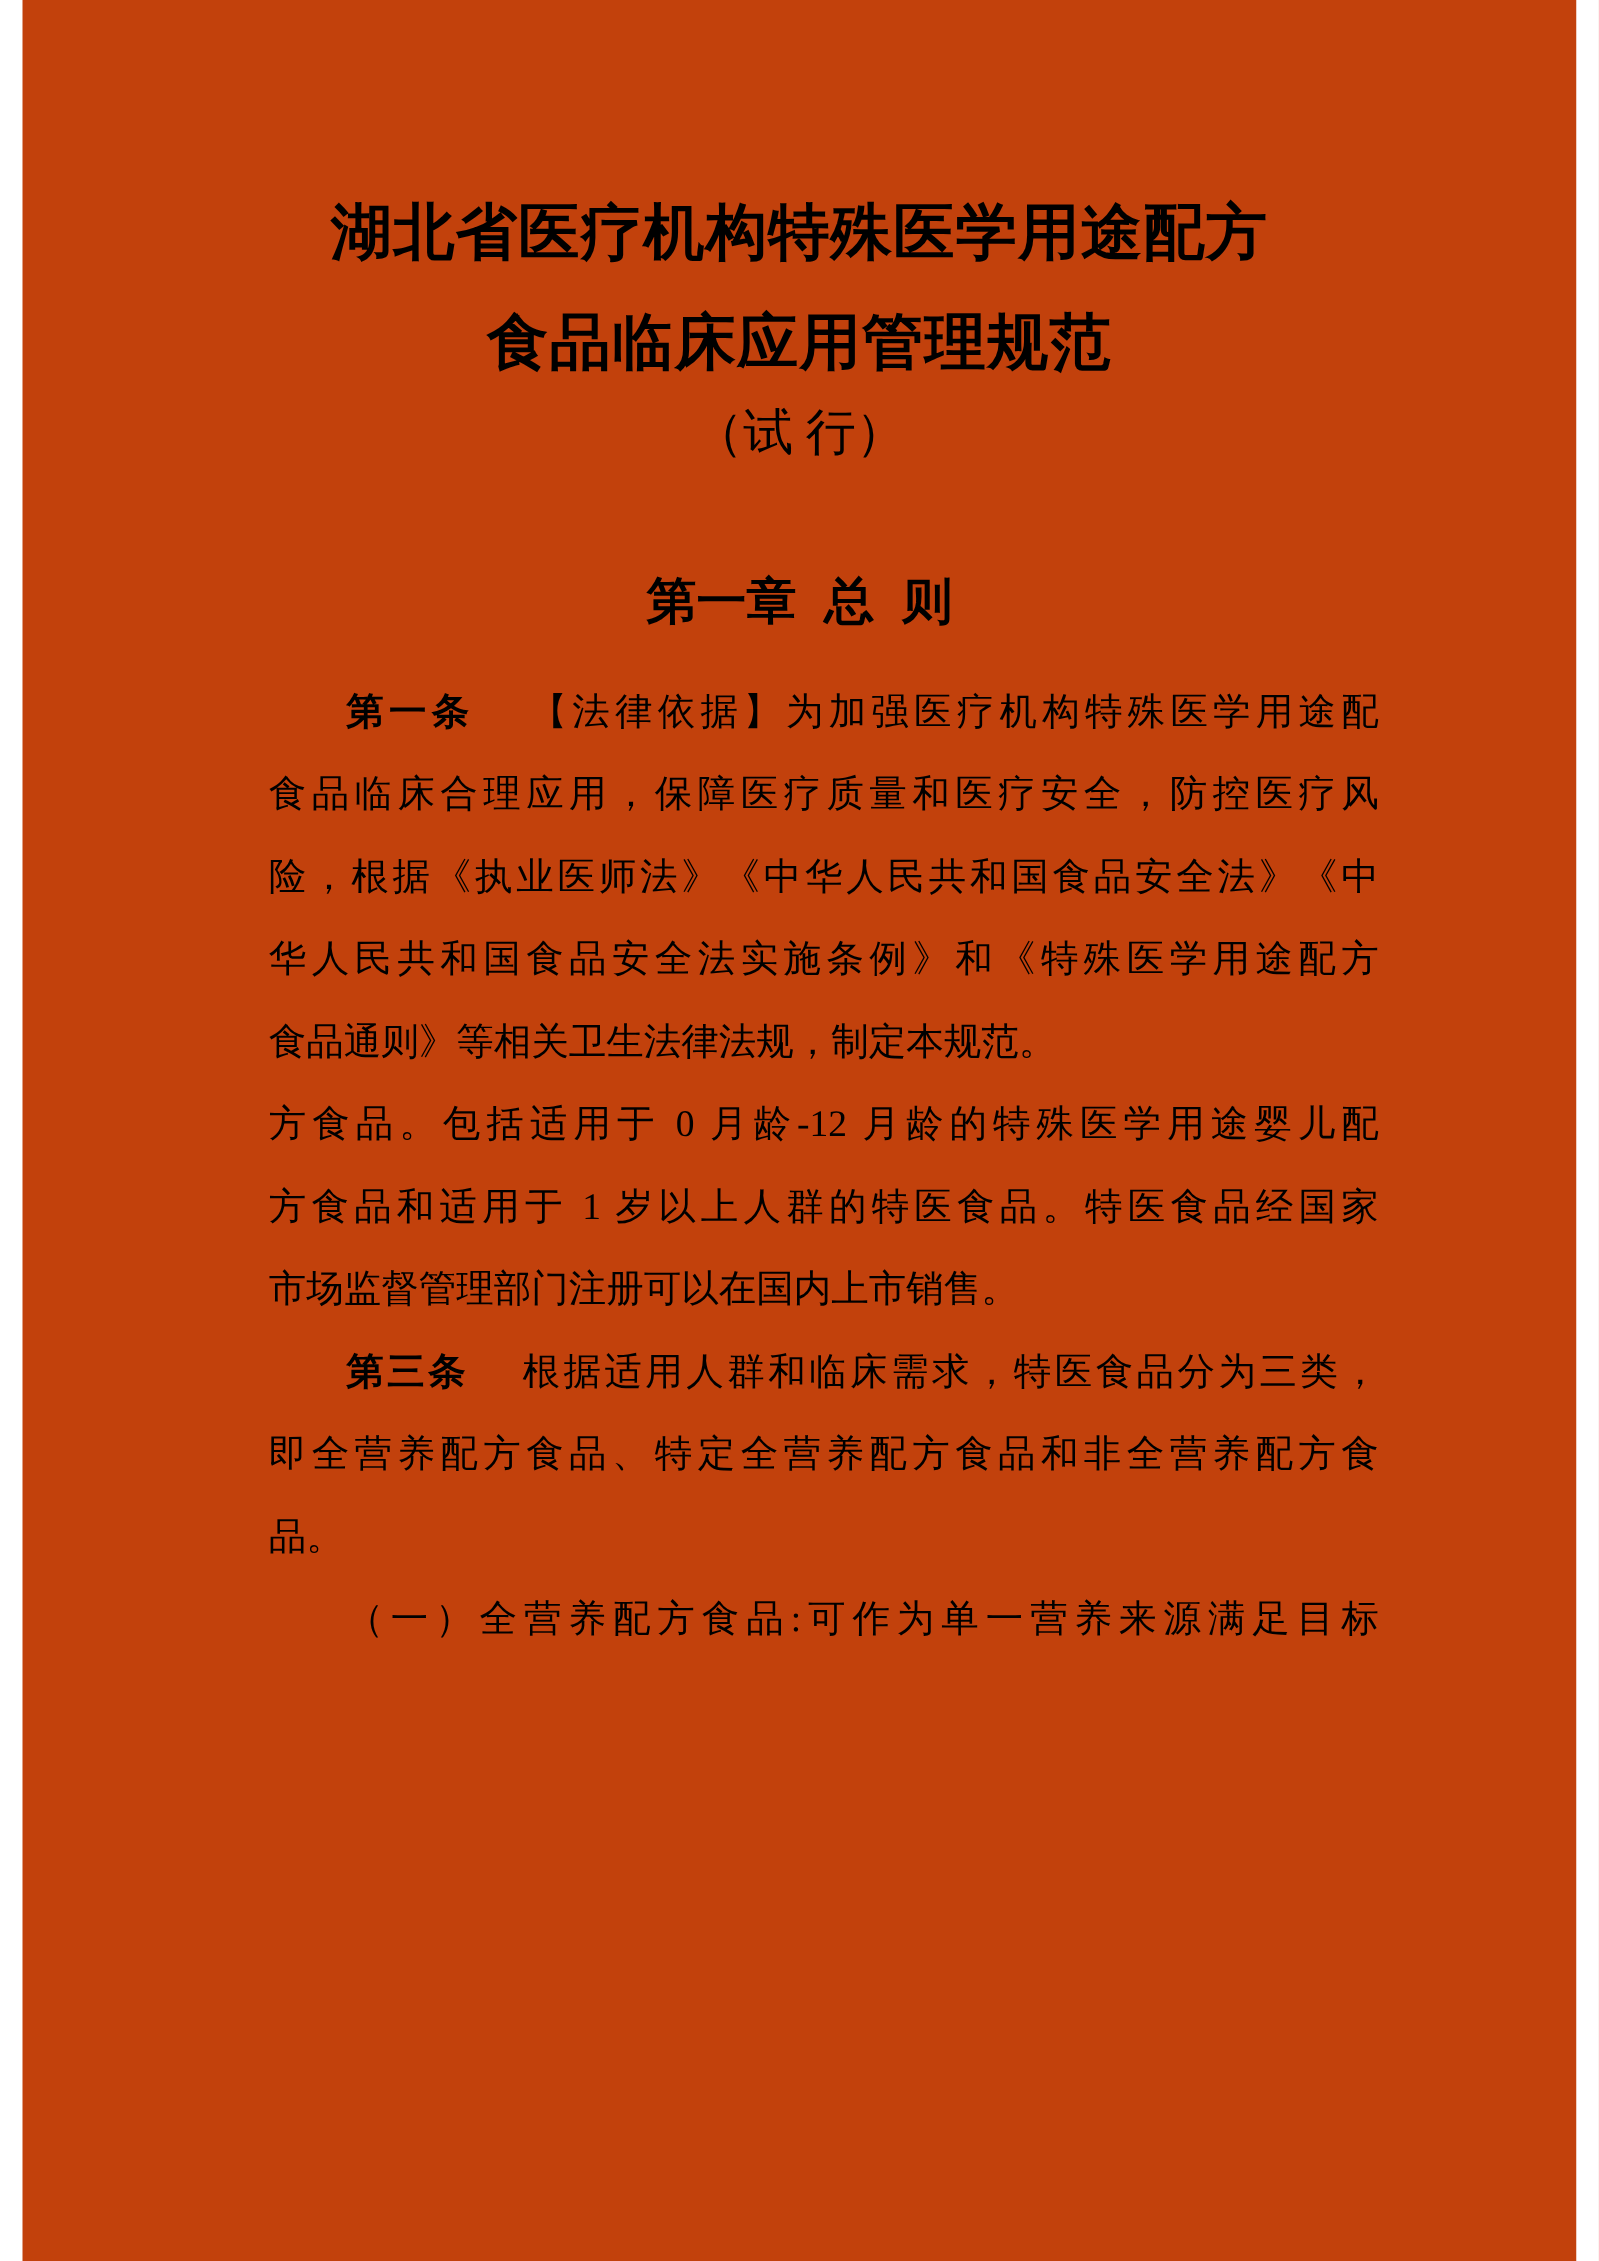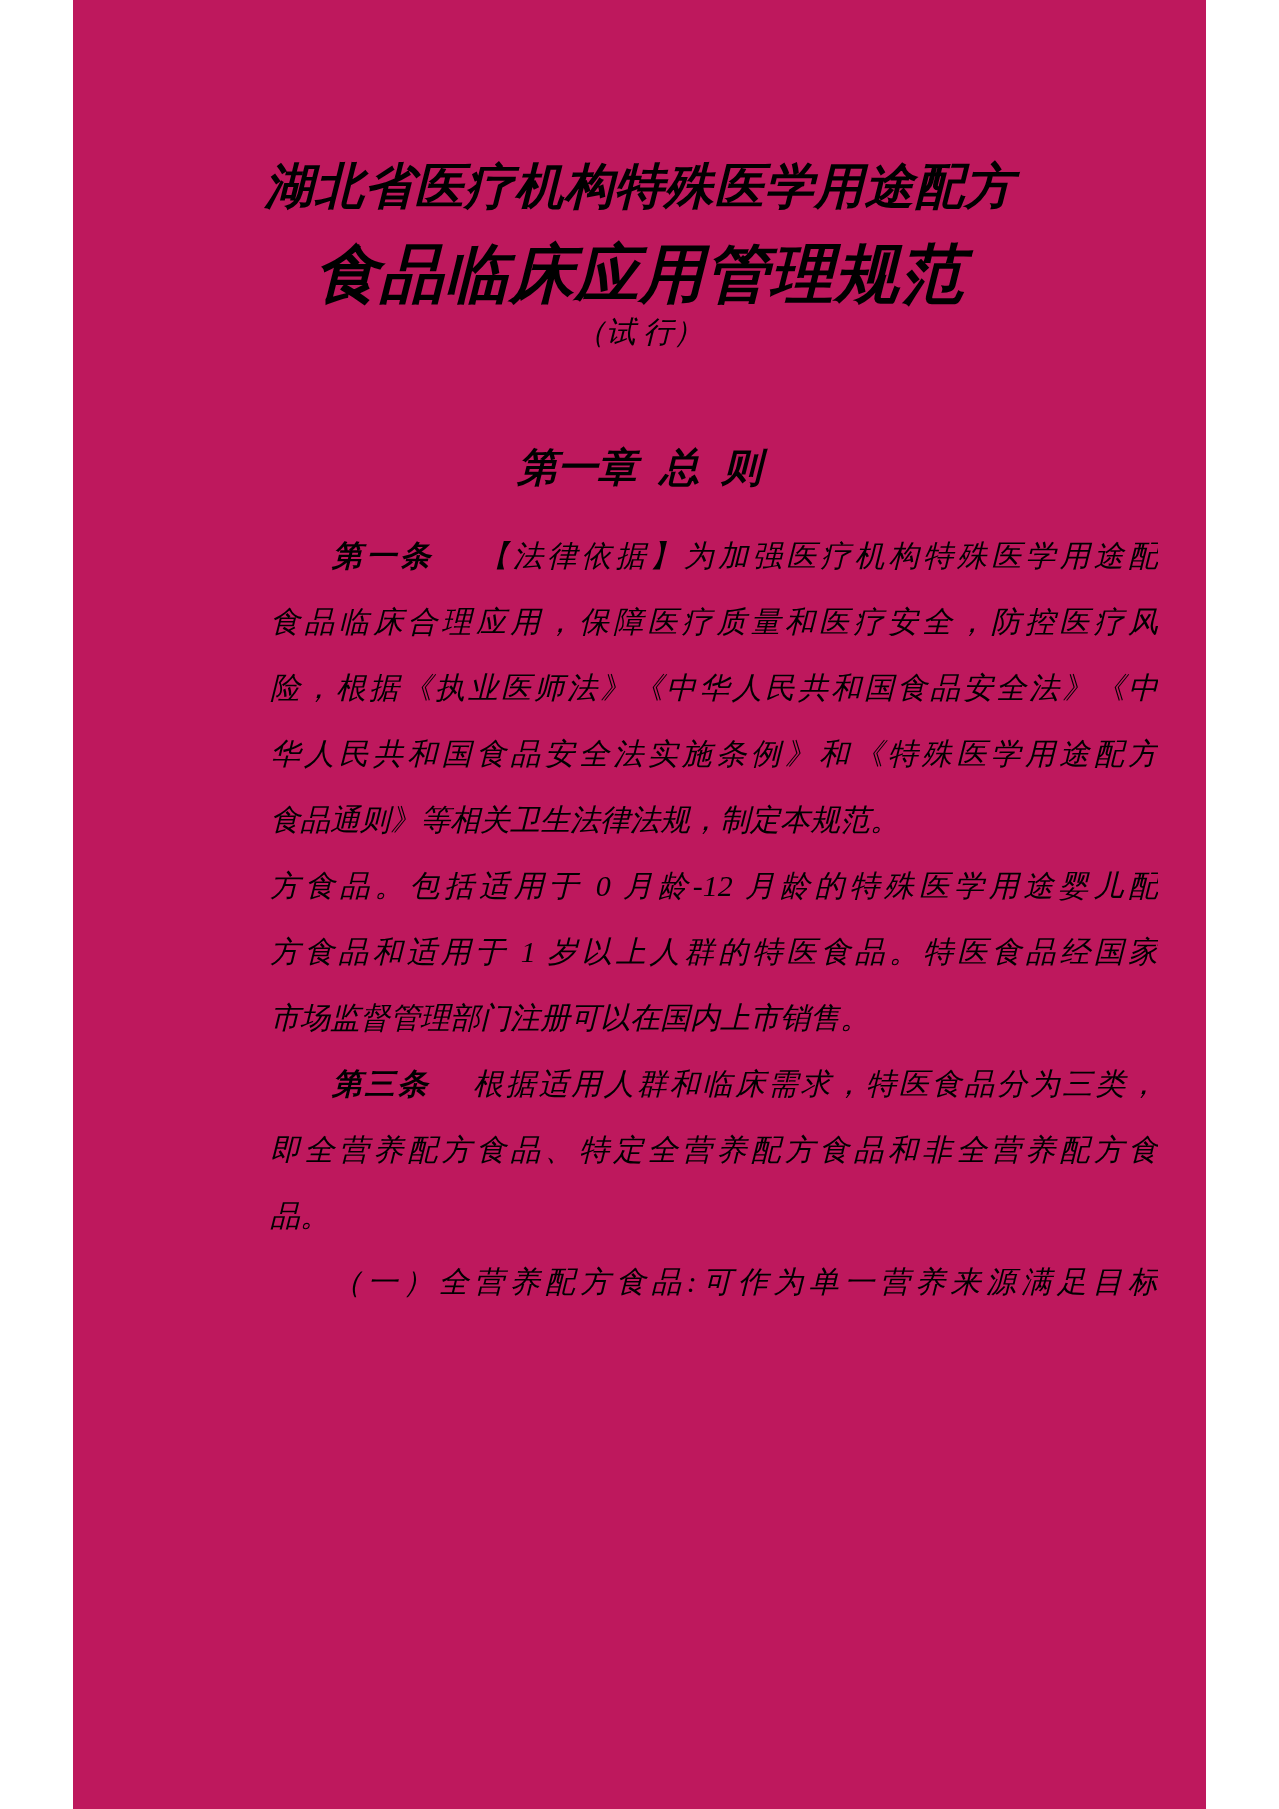--- a/index.html
+++ b/index.html
@@ -2,52 +2,52 @@
 <html><head>
 <meta charset="utf-8">
 <style>
   html, body {
     margin: 0;
     padding: 0;
     background: #ffffff;
   }
   .page {
     position: relative;
-    width: 1133px;
+    width: 1243px;
     height: 1809px;
     margin: 0 auto;
-    background: #be185d;
+    background: #c2410c;
     color: #000000;
     overflow: hidden;
     font-family: "Liberation Serif", serif;
-    font-style: italic;
   }
   .title-line1 {
     margin-top: 150px;
     font-family: "Liberation Sans", sans-serif;
     font-weight: 700;
     font-size: 49px;
     line-height: 72px;
     text-align: center;
     letter-spacing: 1px;
     white-space: pre;
   }
   .title-line2 {
     margin-top: 16px;
     font-family: "Liberation Sans", sans-serif;
     font-weight: 700;
-    font-size: 64px;
+    font-size: 49px;
     line-height: 72px;
     text-align: center;
     letter-spacing: 1px;
     white-space: pre;
   }
   .subtitle {
+    margin-top: 14px;
     font-family: "Liberation Serif", serif;
-    font-size: 30px;
+    font-size: 40px;
     line-height: 44px;
     text-align: center;
     white-space: pre;
   }
   .chapter {
     margin-top: 85px;
     font-family: "Liberation Sans", sans-serif;
     font-weight: 700;
     font-size: 40px;
     line-height: 56px;

